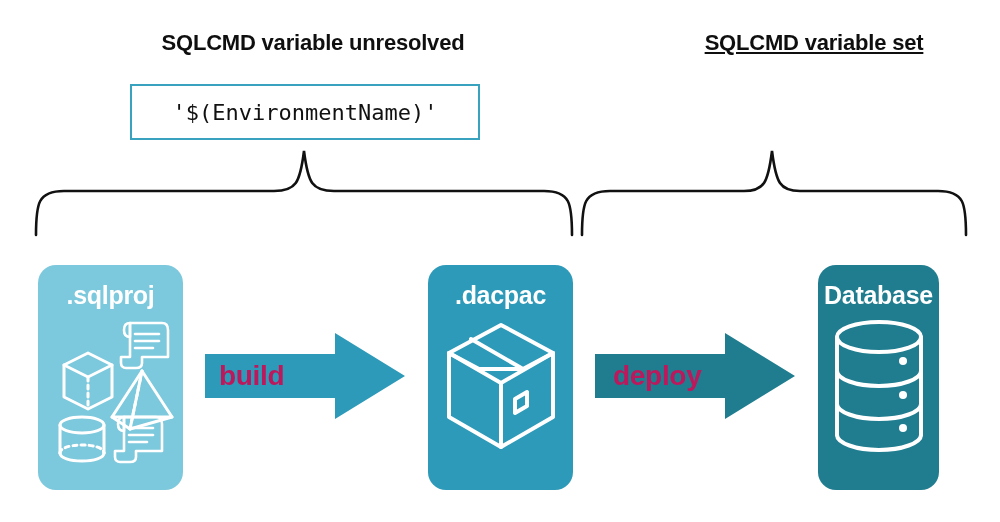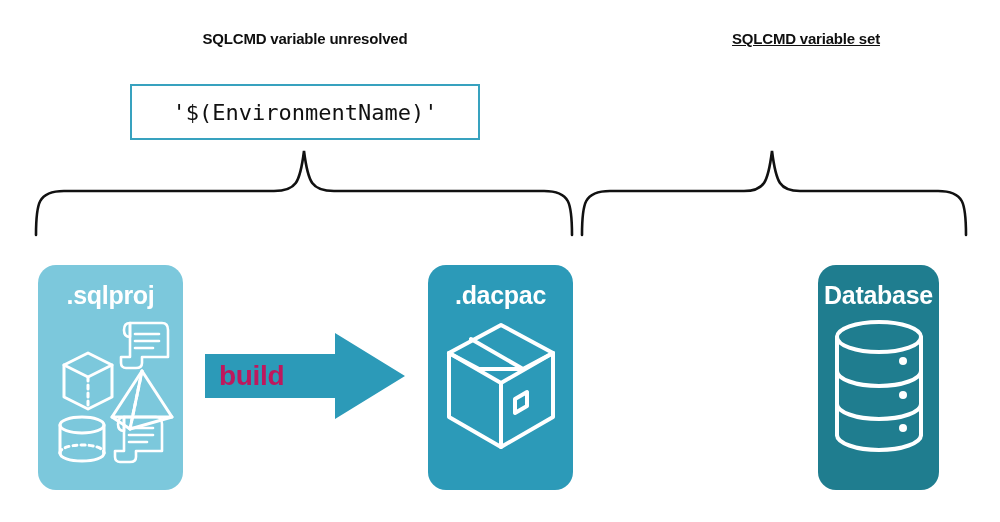--- a/index.html
+++ b/index.html
@@ -16,25 +16,26 @@
     height: 522px;
     background: #ffffff;
     overflow: hidden;
   }
 
   
   .heading {
     position: absolute;
     font-family: "Liberation Sans", sans-serif;
     font-weight: bold;
-    font-size: 15px;
+    font-size: 22px;
     letter-spacing: -0.2px;
     color: #0f0f0f;
     text-align: center;
     white-space: nowrap;
+    padding-left: 8px;
   }
   #heading-left  { left: 0;   top: 30px; width: 610px; }
   #heading-right { left: 611px; top: 30px; width: 390px; text-decoration: underline; }
 
   
   .codebox {
     position: absolute;
     background: #ffffff;
     border: 2px solid #38A2BF;
     box-sizing: border-box;
@@ -231,14 +232,20 @@
     </div>
   </div>
 
   <div class="arrow" id="arrow-build">
     <svg width="200" height="86" viewBox="0 0 200 86">
       <polygon points="0,21 130,21 130,0 200,43 130,86 130,65 0,65" fill="#2C9AB8"></polygon>
     </svg>
     <div class="arrow-label">build</div>
   </div>
 
+  <div class="arrow" id="arrow-deploy">
+    <svg width="200" height="86" viewBox="0 0 200 86">
+      <polygon points="0,21 130,21 130,0 200,43 130,86 130,65 0,65" fill="#1F7D8F"></polygon>
+    </svg>
+    <div class="arrow-label">deploy</div>
+  </div>
 
 </div>
 
 </body></html>

